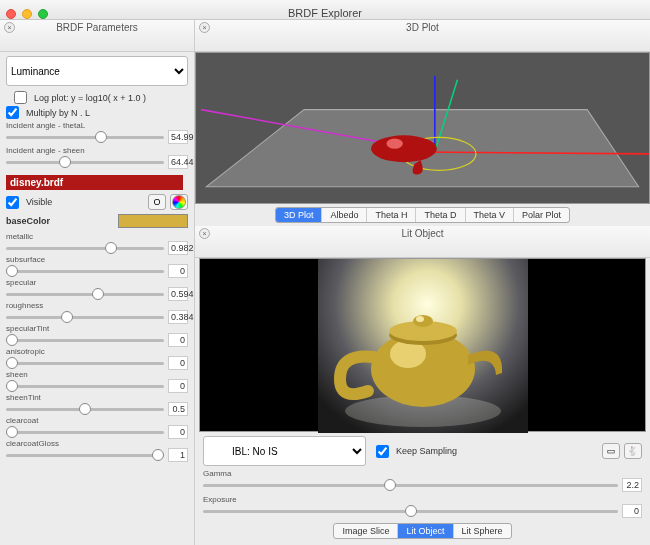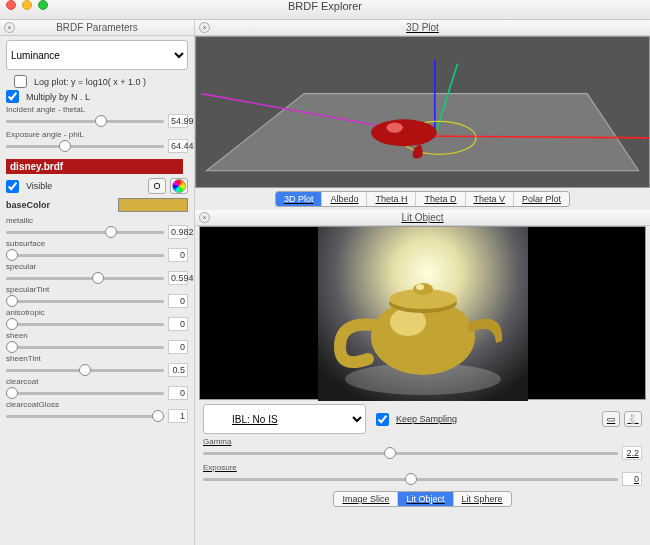--- a/index.html
+++ b/index.html
@@ -1,28 +1,28 @@
 <!DOCTYPE html>
 <html><head>
 <meta charset="utf-8">
 <style>
   * { box-sizing: border-box; margin: 0; padding: 0; font-family: "Helvetica Neue", Helvetica, Arial, sans-serif; font-size: 10px; }
   body { width: 650px; height: 545px; background: #ececec; display: flex; flex-direction: column; overflow: hidden; }
-  .titlebar { height: 20px; background: linear-gradient(#f7f7f7,#e6e6e6); border-bottom: 1px solid #c8c8c8; display: flex; align-items: flex-start; padding: 0 6px; position: relative; }
+  .titlebar { height: 20px; background: linear-gradient(#f7f7f7,#e6e6e6); border-bottom: 1px solid #c8c8c8; display: flex; align-items: flex-end; padding: 0 6px; position: relative; }
   .traffic { display: flex; gap: 6px; }
   .dot { width: 10px; height: 10px; border-radius: 50%; }
   .dot.red { background: #ff5f57; border: 0.5px solid #e1483f; }
   .dot.yellow { background: #febc2e; border: 0.5px solid #e1a11d; }
   .dot.green { background: #28c840; border: 0.5px solid #1fa631; }
   .titlebar .title { position: absolute; left: 0; right: 0; text-align: center; font-size: 11px; color: #444; }
   .main { flex: 1; display: flex; background: #ececec; overflow: hidden; }
   .panel { background: #ececec; display: flex; flex-direction: column; }
   .panel.left { width: 195px; border-right: 1px solid #ccc; }
-  .panel.right { flex: 1; text-decoration: underline; }
-  .panel-header { height: 16px; background: linear-gradient(#f9f9f9,#e9e9e9); border-bottom: 1px solid #ccc; text-align: center; font-size: 9px; color: #555; line-height: 16px; position: relative; }
+  .panel.right { flex: 1; }
+  .panel-header { height: 32px; background: linear-gradient(#f9f9f9,#e9e9e9); border-bottom: 1px solid #ccc; text-align: center; font-size: 9px; color: #555; line-height: 16px; position: relative; }
   .panel-header .x { position: absolute; left: 4px; top: 2px; width: 11px; height: 11px; border: 1px solid #aaa; border-radius: 50%; background: #eee; display: flex; align-items: center; justify-content: center; font-size: 7px; color: #666; }
   .panel-body { padding: 4px 6px; display: flex; flex-direction: column; gap: 2px; overflow: hidden; }
   select.full { width: 100%; height: 30px; font-size: 10px; background: #fff; border: 1px solid #bbb; border-radius: 3px; }
   .label { font-size: 9px; color: #333; }
   .small { font-size: 8px; color: #555; }
   .row { display: flex; align-items: center; gap: 4px; }
   .row .grow { flex: 1; padding-left: 24px; }
   .slider-row { }
   .slider-row .track { display: flex; align-items: center; gap: 4px; }
   .slider-row .track input[type=range] { flex: 1; height: 12px; }
@@ -80,21 +80,21 @@
       </div>
 
       <div class="slider-row">
         <div class="small">Incident angle - thetaL</div>
         <div class="track">
           <input type="range" min="0" max="100" value="61" style="">
           <div class="val">54.99</div>
         </div>
       </div>
       <div class="slider-row">
-        <div class="small">Exposure angle - phiL</div>
+        <div class="small">Incident angle - sheen</div>
         <div class="track">
           <input type="range" min="0" max="100" value="36" style="">
           <div class="val">64.44</div>
         </div>
       </div>
 
       <div class="brdf-header">disney.brdf</div>
 
       <div class="row" style="justify-content:space-between;">
         <div class="row row-check">
@@ -127,20 +127,27 @@
             <div class="track">
               <input type="range" min="0" max="100" value="0" style="">
               <div class="val">0</div>
             </div>
           </div>
           <div class="slider-row">
             <div class="small">specular</div>
             <div class="track">
               <input type="range" min="0" max="100" value="59" style="">
               <div class="val">0.594</div>
+            </div>
+          </div>
+          <div class="slider-row">
+            <div class="small">roughness</div>
+            <div class="track">
+              <input type="range" min="0" max="100" value="38" style="">
+              <div class="val">0.384</div>
             </div>
           </div>
           <div class="slider-row">
             <div class="small">specularTint</div>
             <div class="track">
               <input type="range" min="0" max="100" value="0" style="">
               <div class="val">0</div>
             </div>
           </div>
           <div class="slider-row">

